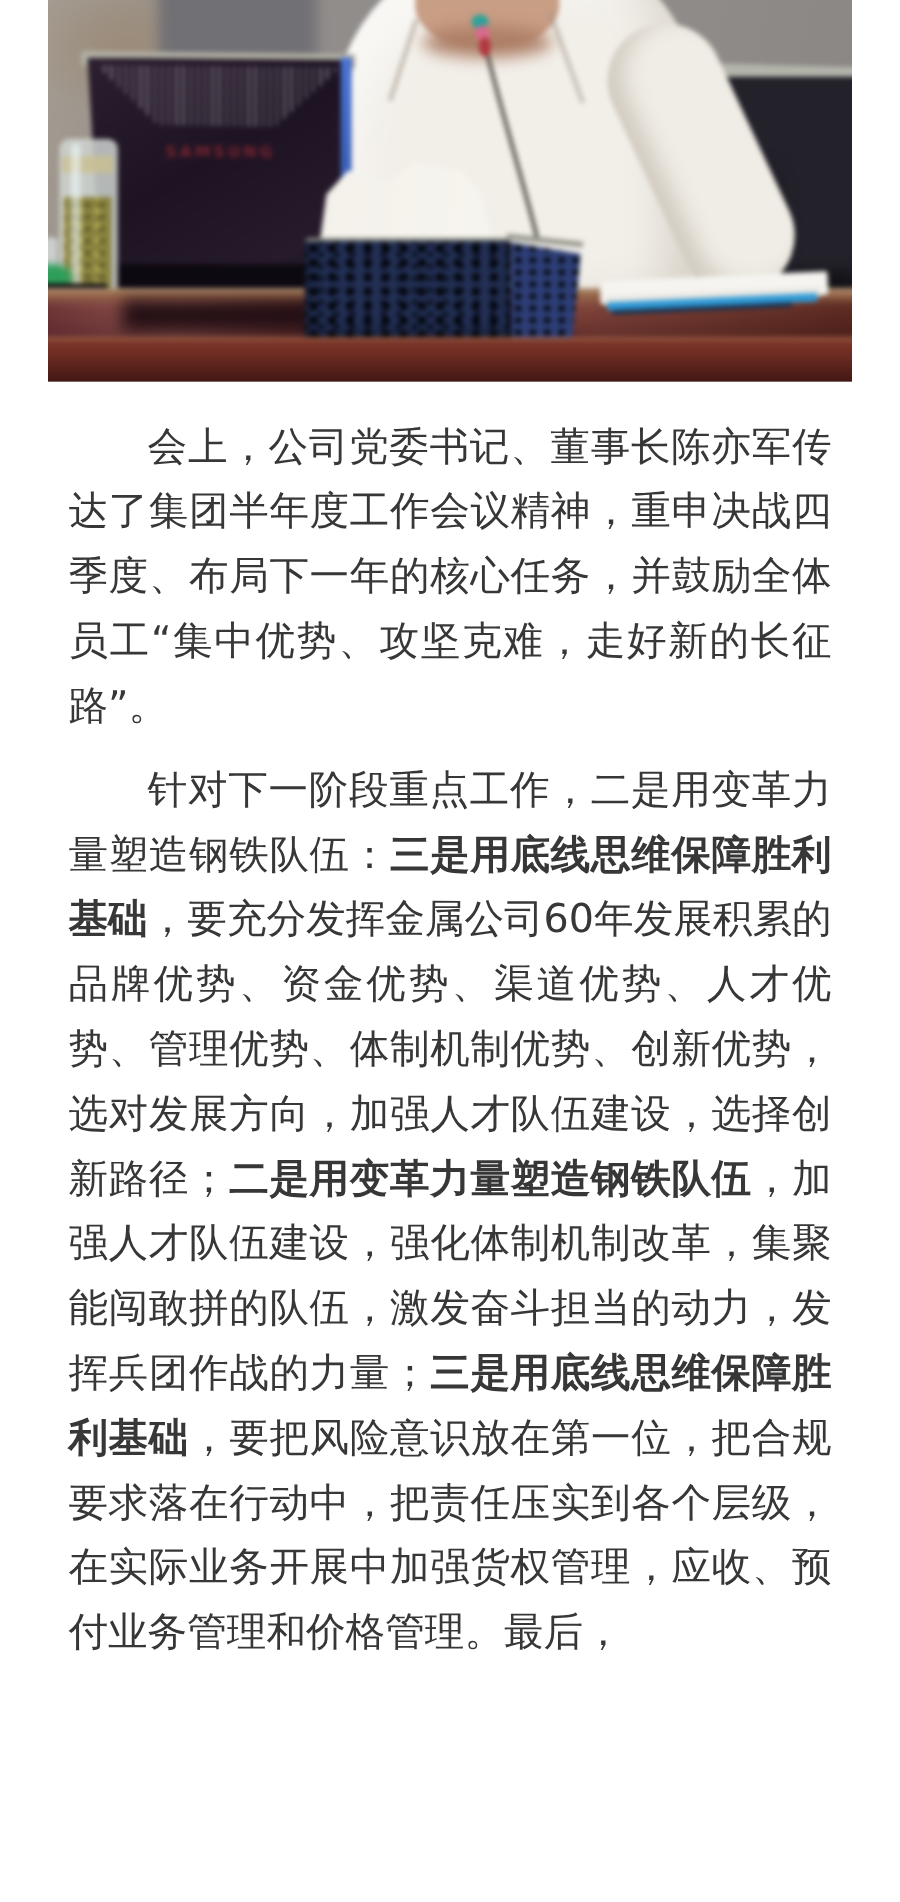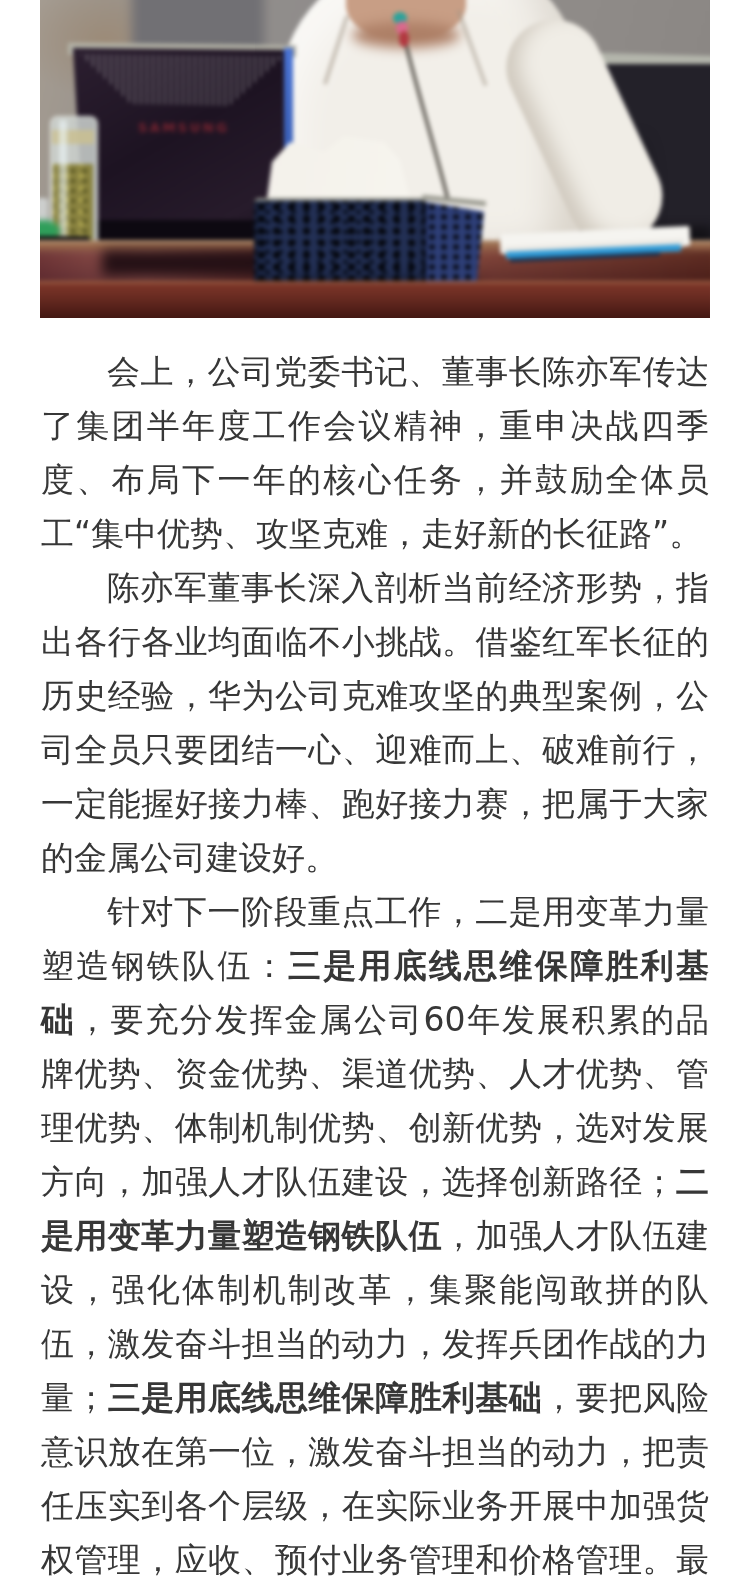--- a/index.html
+++ b/index.html
@@ -84,21 +84,21 @@
       background:radial-gradient(circle,#05070d 34%,rgba(0,0,0,0) 38%) 0 0/12px 10px,#2e3f78;}
   .box-top-edge{left:390px;top:206px;width:64px;height:5px;background:#9a9a90;transform:rotate(6deg);}
 
   .desk-front{left:-8px;top:292px;width:690px;height:40px;
       background:linear-gradient(180deg,#7c3528 0%,#6b2c22 30%,#4e1d17 70%,#38120e 100%);}
   .desk-front-line{left:-8px;top:289px;width:690px;height:4px;background:#9a5b42;filter:blur(1px);}
 
   
   .article{padding:0 41px;margin-top:27px;}
   .article p{
-    margin:0;text-indent:2em;font-size:33px;line-height:54px;
+    margin:16px;text-indent:2em;font-size:33px;line-height:54px;
     text-align:justify;color:var(--text-color,#373737);
     font-family:"DejaVu Sans",sans-serif;
   }
   .article p span.bold{font-weight:700;}
 </style>
 </head>
 <body>
 
 <div class="photo">
   <div class="photo-inner">
@@ -157,15 +157,14 @@
     <div class="box-right"></div>
     <div class="box-top-edge"></div>
 
     <div class="desk-front-line"></div>
     <div class="desk-front"></div>
   </div>
 </div>
 
 <div class="article">
     <p><span>会上，公司党委书记、董事长陈亦军传达了集团半年度工作会议精神，重申决战四季度、布局下一年的核心任务，并鼓励全体员工“集中优势、攻坚克难，走好新的长征路”。</span></p>
-    <p><span>陈亦军董事长深入剖析当前经济形势，指出各行各业均面临不小挑战。借鉴红军长征的历史经验，华为公司克难攻坚的典型案例，公司全员只要团结一心、迎难而上、破难前行，一定能握好接力棒、跑好接力赛，把属于大家的金属公司建设好。</span></p>
-    <p><span>针对下一阶段重点工作，二是用变革力量塑造钢铁队伍：</span><span class="bold">三是用底线思维保障胜利基础</span><span>，要充分发挥金属公司60年发展积累的品牌优势、资金优势、渠道优势、人才优势、管理优势、体制机制优势、创新优势，选对发展方向，加强人才队伍建设，选择创新路径；</span><span class="bold">二是用变革力量塑造钢铁队伍</span><span>，加强人才队伍建设，强化体制机制改革，集聚能闯敢拼的队伍，激发奋斗担当的动力，发挥兵团作战的力量；</span><span class="bold">三是用底线思维保障胜利基础</span><span>，要把风险意识放在第一位，激发奋斗担当的动力，把责任压实到各个层级，在实际业务开展中加强货权管理，应收、预付业务管理和价格管理。最后，</span></p>
+    <p><span>针对下一阶段重点工作，二是用变革力量塑造钢铁队伍：</span><span class="bold">三是用底线思维保障胜利基础</span><span>，要充分发挥金属公司60年发展积累的品牌优势、资金优势、渠道优势、人才优势、管理优势、体制机制优势、创新优势，选对发展方向，加强人才队伍建设，选择创新路径；</span><span class="bold">二是用变革力量塑造钢铁队伍</span><span>，加强人才队伍建设，强化体制机制改革，集聚能闯敢拼的队伍，激发奋斗担当的动力，发挥兵团作战的力量；</span><span class="bold">三是用底线思维保障胜利基础</span><span>，要把风险意识放在第一位，把合规要求落在行动中，把责任压实到各个层级，在实际业务开展中加强货权管理，应收、预付业务管理和价格管理。最后，</span></p>
   </div>
 
 </body></html>

